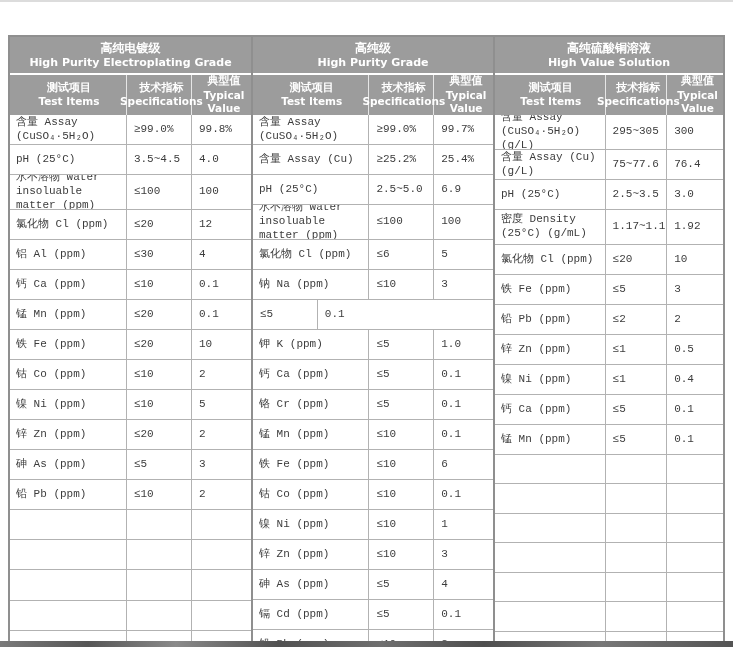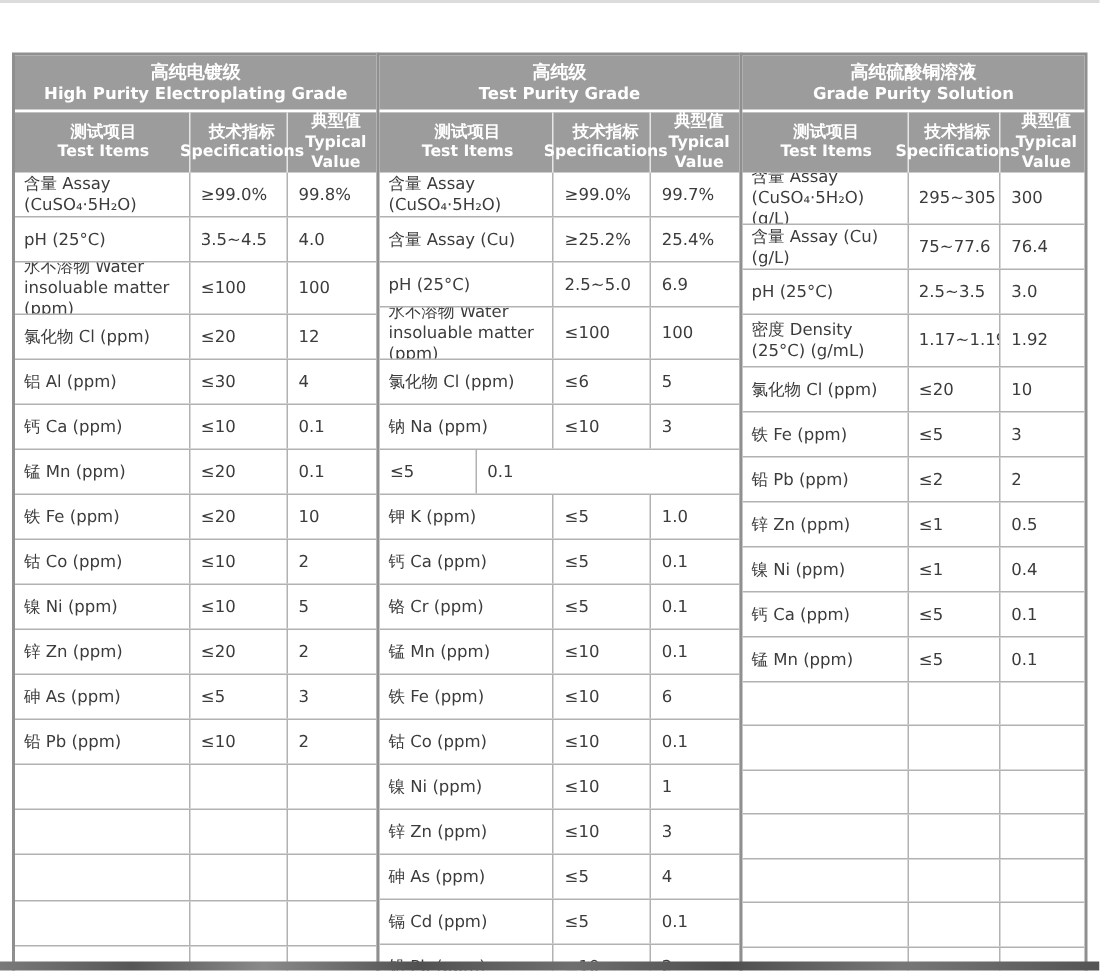--- a/index.html
+++ b/index.html
@@ -32,21 +32,21 @@
   .sec-title .en{font-size:11px;font-weight:bold;line-height:1.25;}
   .col-heads{height:40px;background:var(--header-bg);display:flex;}
   .hcell{
     color:#fff;display:flex;flex-direction:column;justify-content:center;align-items:center;
     text-align:center;border-right:1px solid rgba(255,255,255,0.75);
   }
   .hcell:last-child{border-right:none;}
   .hcell .zh{font-size:11px;font-weight:600;line-height:1.3;}
   .hcell .en{font-size:10.5px;font-weight:600;line-height:1.3;}
   .rows{flex:1;display:flex;flex-direction:column;overflow:hidden;}
-  .row{display:flex;height:30px;flex:0 0 auto;border-bottom:1px solid var(--border);}
+  .row{display:flex;height:30px;flex:0 0 auto;border-bottom:1px solid var(--border);font-family:Liberation Mono, monospace;}
   .row.tall{height:35px;}
   .row.filler{flex:1 1 auto;min-height:26px;}
   .rows .row:last-child{border-bottom:none;}
   .cell{
     display:flex;align-items:center;font-size:11px;line-height:1.25;
     border-right:1px solid var(--border);overflow:hidden;
   }
   .cell:last-child{border-right:none;}
   .c0{width:48.5%;padding:2px 4px 2px 6px;}
   .c1{width:27%;padding:2px 2px 2px 7px;}
@@ -169,21 +169,21 @@
           <div class="row filler">
             <div class="cell c0"></div>
             <div class="cell c1"></div>
             <div class="cell c2"></div>
           </div>
         </div>
       </div>
       <div class="section s1">
         <div class="sec-title">
           <div class="zh">高纯级</div>
-          <div class="en">Test Purity Grade</div>
+          <div class="en">High Purity Grade</div>
         </div>
         <div class="col-heads">
           <div class="hcell c0">
             <div class="zh">测试项目</div>
             <div class="en">Test Items</div>
           </div>
           <div class="hcell c1">
             <div class="zh">技术指标</div>
             <div class="en">Specifications</div>
           </div>
@@ -280,21 +280,21 @@
           <div class="row">
             <div class="cell c0">铅 Pb (ppm)</div>
             <div class="cell c1">≤10</div>
             <div class="cell c2">2</div>
           </div>
         </div>
       </div>
       <div class="section s2">
         <div class="sec-title">
           <div class="zh">高纯硫酸铜溶液</div>
-          <div class="en">Grade Purity Solution</div>
+          <div class="en">High Value Solution</div>
         </div>
         <div class="col-heads">
           <div class="hcell c0">
             <div class="zh">测试项目</div>
             <div class="en">Test Items</div>
           </div>
           <div class="hcell c1">
             <div class="zh">技术指标</div>
             <div class="en">Specifications</div>
           </div>

